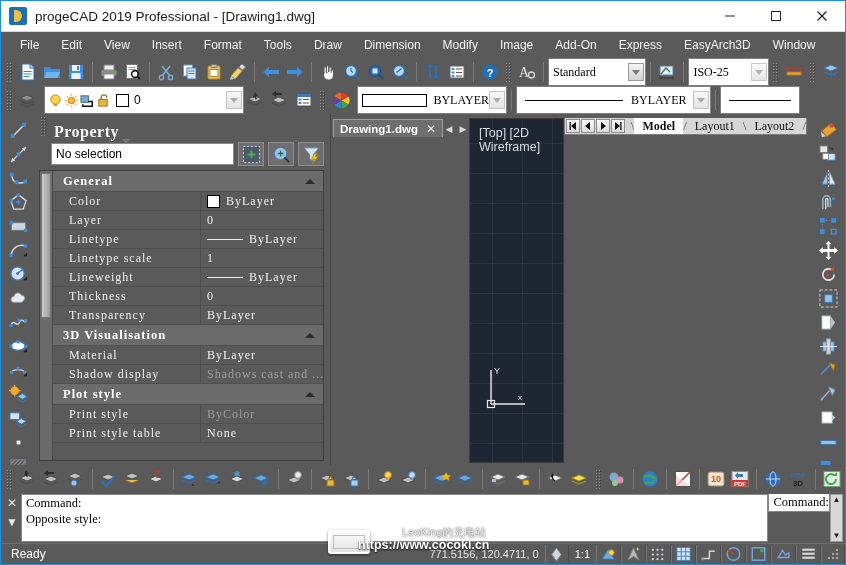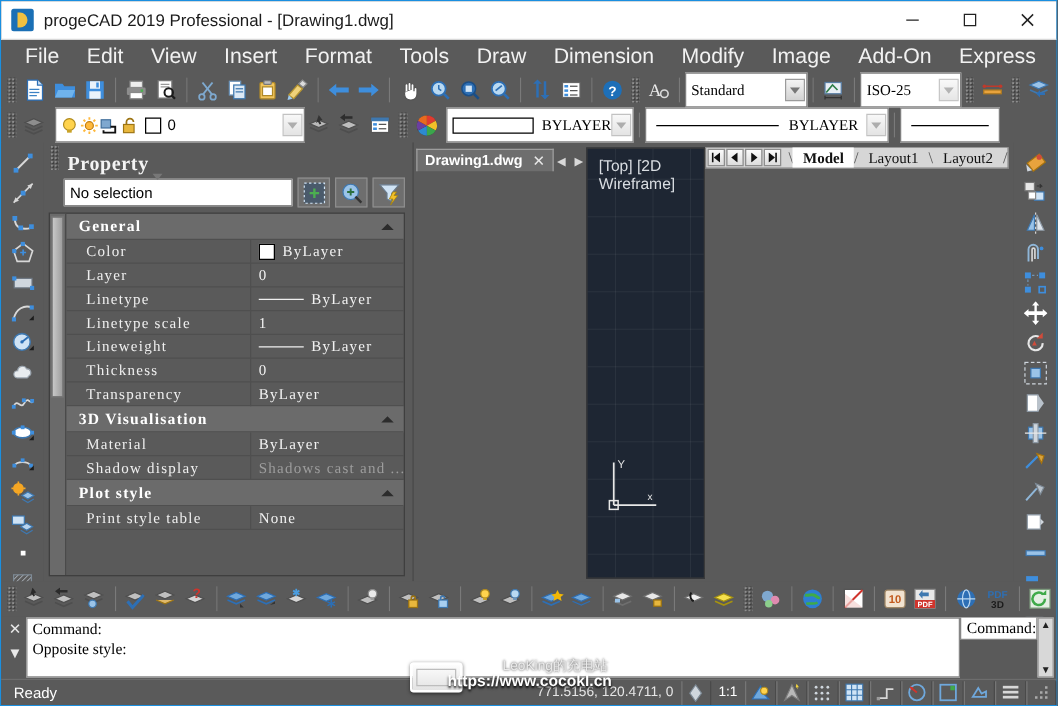--- a/index.html
+++ b/index.html
@@ -48,21 +48,21 @@
   }
 
   
   #menubar {
     height: 26px; flex: 0 0 26px;
     background: #5a5a5a;
     display: flex; align-items: center;
     padding-left: 8px;
   }
   .menu-item {
-    color: #f2f2f2; font-size: 17px;
+    color: #f2f2f2; font-size: 12px;
     padding: 4px 11px; white-space: nowrap;
   }
 
   
   .tbrow {
     background: #5a5a5a;
     display: flex; align-items: center;
     padding: 0 2px;
   }
   #tbrow1 { height: 28px; flex: 0 0 28px; }
@@ -899,20 +899,24 @@
           <div class="prop-row">
             <div class="prop-key">Shadow display</div>
             <div class="prop-val dim">Shadows cast and ...</div>
           </div>
 
           <div class="prop-group">
             <span>Plot style</span>
             <span class="caret"></span>
           </div>
           <div class="prop-row">
+            <div class="prop-key">Print style</div>
+            <div class="prop-val dim">ByColor</div>
+          </div>
+          <div class="prop-row">
             <div class="prop-key">Print style table</div>
             <div class="prop-val">None</div>
           </div>
 
         </div>
       </div>
     </div>
 
     <div id="drawwrap">
       <div id="doctabs">

